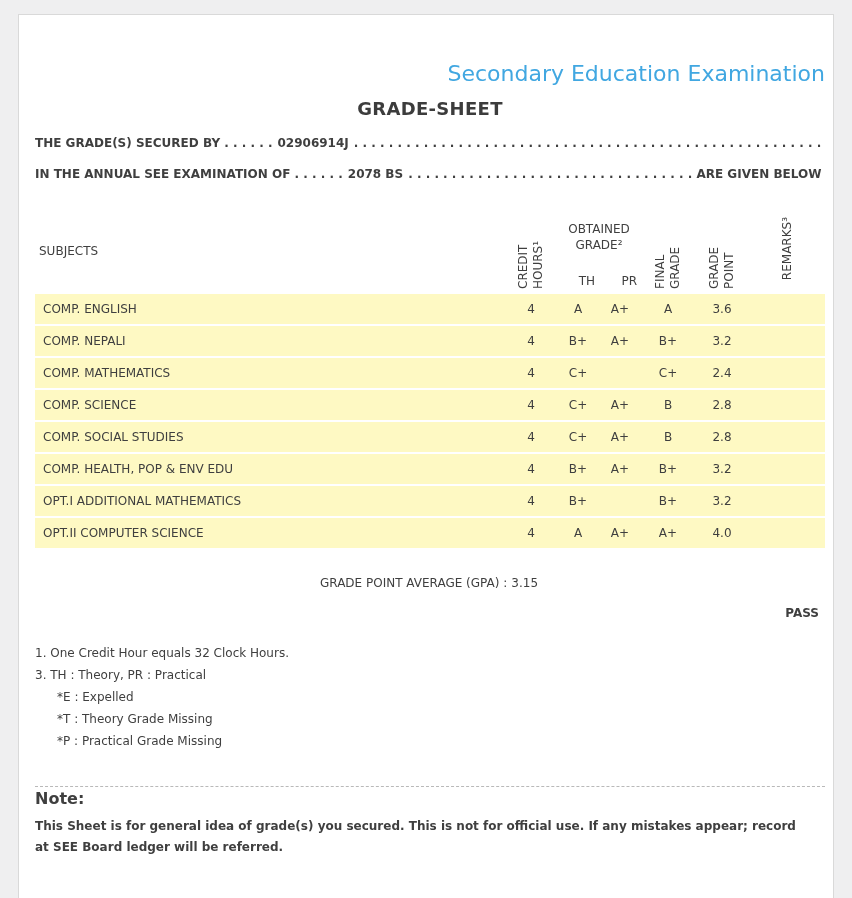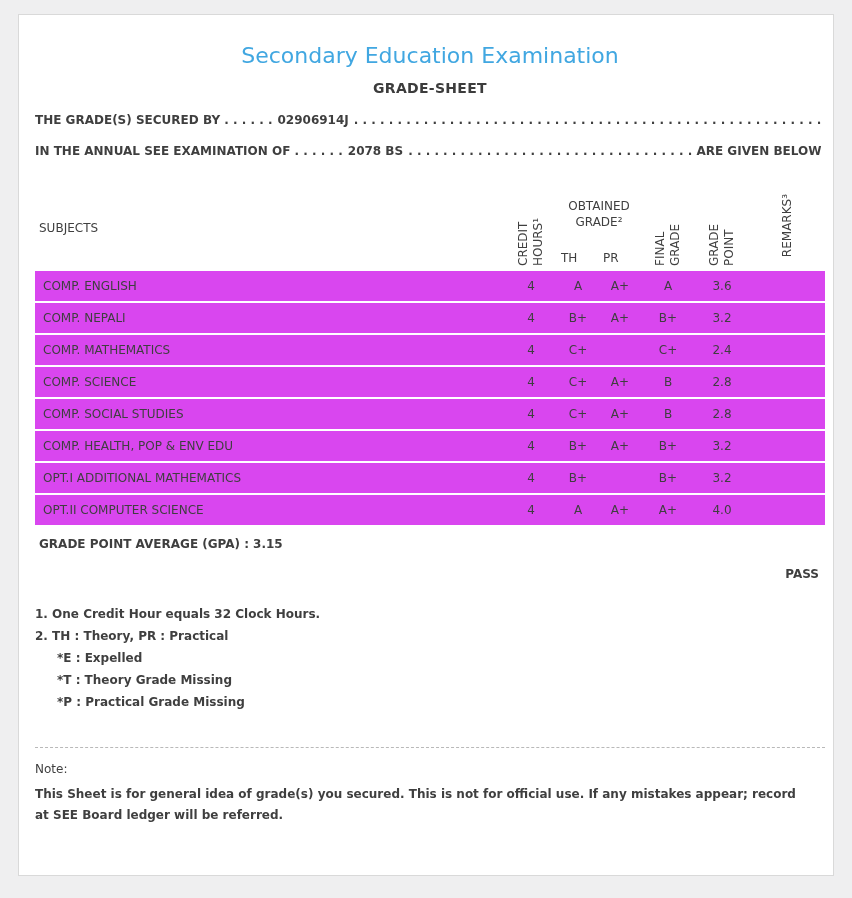--- a/index.html
+++ b/index.html
@@ -9,58 +9,58 @@
     background: #efeff0;
     font-family: "DejaVu Sans", "Liberation Sans", sans-serif;
     color: #3f3f3f;
   }
   .card {
     width: 816px; margin: 14px auto 0;
     background: #ffffff; border: 1px solid #d9d9d9;
     padding: 24px 8px 40px 16px;
     min-height: 862px;
   }
-  .page-title { text-align: center; color: #41a7e1; font-size: 22px; font-weight: 400; margin-top: 4px; }
-  .page-subtitle { text-align: center; font-size: 14px; font-weight: bold; color: #3c3c3c; margin-top: 12px; letter-spacing: 0.3px; }
+  .page-title { text-align: right; color: #41a7e1; font-size: 22px; font-weight: 400; margin-top: 22px; }
+  .page-subtitle { text-align: center; font-size: 18px; font-weight: bold; color: #3c3c3c; margin-top: 12px; letter-spacing: 0.3px; }
 
   .info-lines { margin-top: 8px; }
   .info-line { margin-top: 17px; font-size: 12px; font-weight: 600; white-space: nowrap; overflow: hidden; }
   .info-line span { margin-right: 5px; }
 
   table.grade-table { width: 100%; border-collapse: collapse; margin-top: 26px; font-size: 12px; color: #3f3f3f; }
   table.grade-table thead th { font-weight: 400; padding: 2px 4px; }
   th.h-subjects { text-align: left; vertical-align: middle; padding-left: 8px; }
   th.h-obtained { vertical-align: middle; text-align: center; line-height: 1.35; height: 56px; }
-  th.h-sub { text-align: left; vertical-align: middle; height: 24px; }
+  th.h-sub { text-align: right; vertical-align: middle; height: 24px; }
   th.vhead { vertical-align: middle; text-align: center; }
   .vhead-text {
     display: inline-block;
     writing-mode: vertical-rl;
     transform: rotate(180deg);
     max-height: 80px;
     line-height: 1.25;
     white-space: normal;
     text-align: left;
   }
-  tbody tr.grade-row { background: #d946ef; border-bottom: 2px solid #ffffff; }
+  tbody tr.grade-row { background: #fef9c3; border-bottom: 2px solid #ffffff; }
   tbody td { padding: 8px 6px; }
   td.c-sub { text-align: left; padding-left: 8px; }
   td.c-ctr { text-align: center; }
 
-  .summary-line { margin-top: 10px; text-align: left; font-size: 12px; font-weight: 700; padding-right: 6px; }
+  .summary-line { margin-top: 26px; text-align: center; font-size: 12px; font-weight: 400; padding-right: 6px; }
   .summary-line span { margin-left: 4px; }
   .result-line { margin-top: 16px; text-align: right; font-size: 12px; font-weight: 600; padding-right: 6px; }
 
-  .footnotes { margin-top: 26px; font-size: 12px; font-weight: 700; }
+  .footnotes { margin-top: 26px; font-size: 12px; font-weight: 400; }
   .footnote { margin-top: 8px; }
   .footnote:first-child { margin-top: 0; }
   .footnote.indent { padding-left: 22px; }
 
   .divider { border: none; border-top: 1px dashed #b9b9b9; margin: 38px 0 0 0; }
-  .note-label { margin-top: 14px; font-size: 12px; font-weight: 400; }
+  .note-label { margin-top: 2px; font-size: 16px; font-weight: 700; }
   .note-text { margin-top: 8px; font-size: 12px; font-weight: 600; line-height: 1.75; padding-right: 20px; }
 </style>
 </head>
 <body>
 
 <div class="card">
 
   <div class="page-title">Secondary Education Examination</div>
   <div class="page-subtitle">GRADE-SHEET</div>
 
@@ -173,21 +173,21 @@
     </tbody>
   </table>
 
   <div class="summary-line">
     <span>GRADE POINT AVERAGE (GPA) :</span><span>3.15</span>
   </div>
   <div class="result-line">PASS</div>
 
   <div class="footnotes">
     <div class="footnote">1. One Credit Hour equals 32 Clock Hours.</div>
-    <div class="footnote">2. TH : Theory, PR : Practical</div>
+    <div class="footnote">3. TH : Theory, PR : Practical</div>
     <div class="footnote indent">*E : Expelled</div>
     <div class="footnote indent">*T : Theory Grade Missing</div>
     <div class="footnote indent">*P : Practical Grade Missing</div>
   </div>
 
   <hr class="divider">
 
   <div class="note-label">Note:</div>
   <div class="note-text">This Sheet is for general idea of grade(s) you secured. This is not for official use. If any mistakes appear; record at SEE Board ledger will be referred.</div>
 

